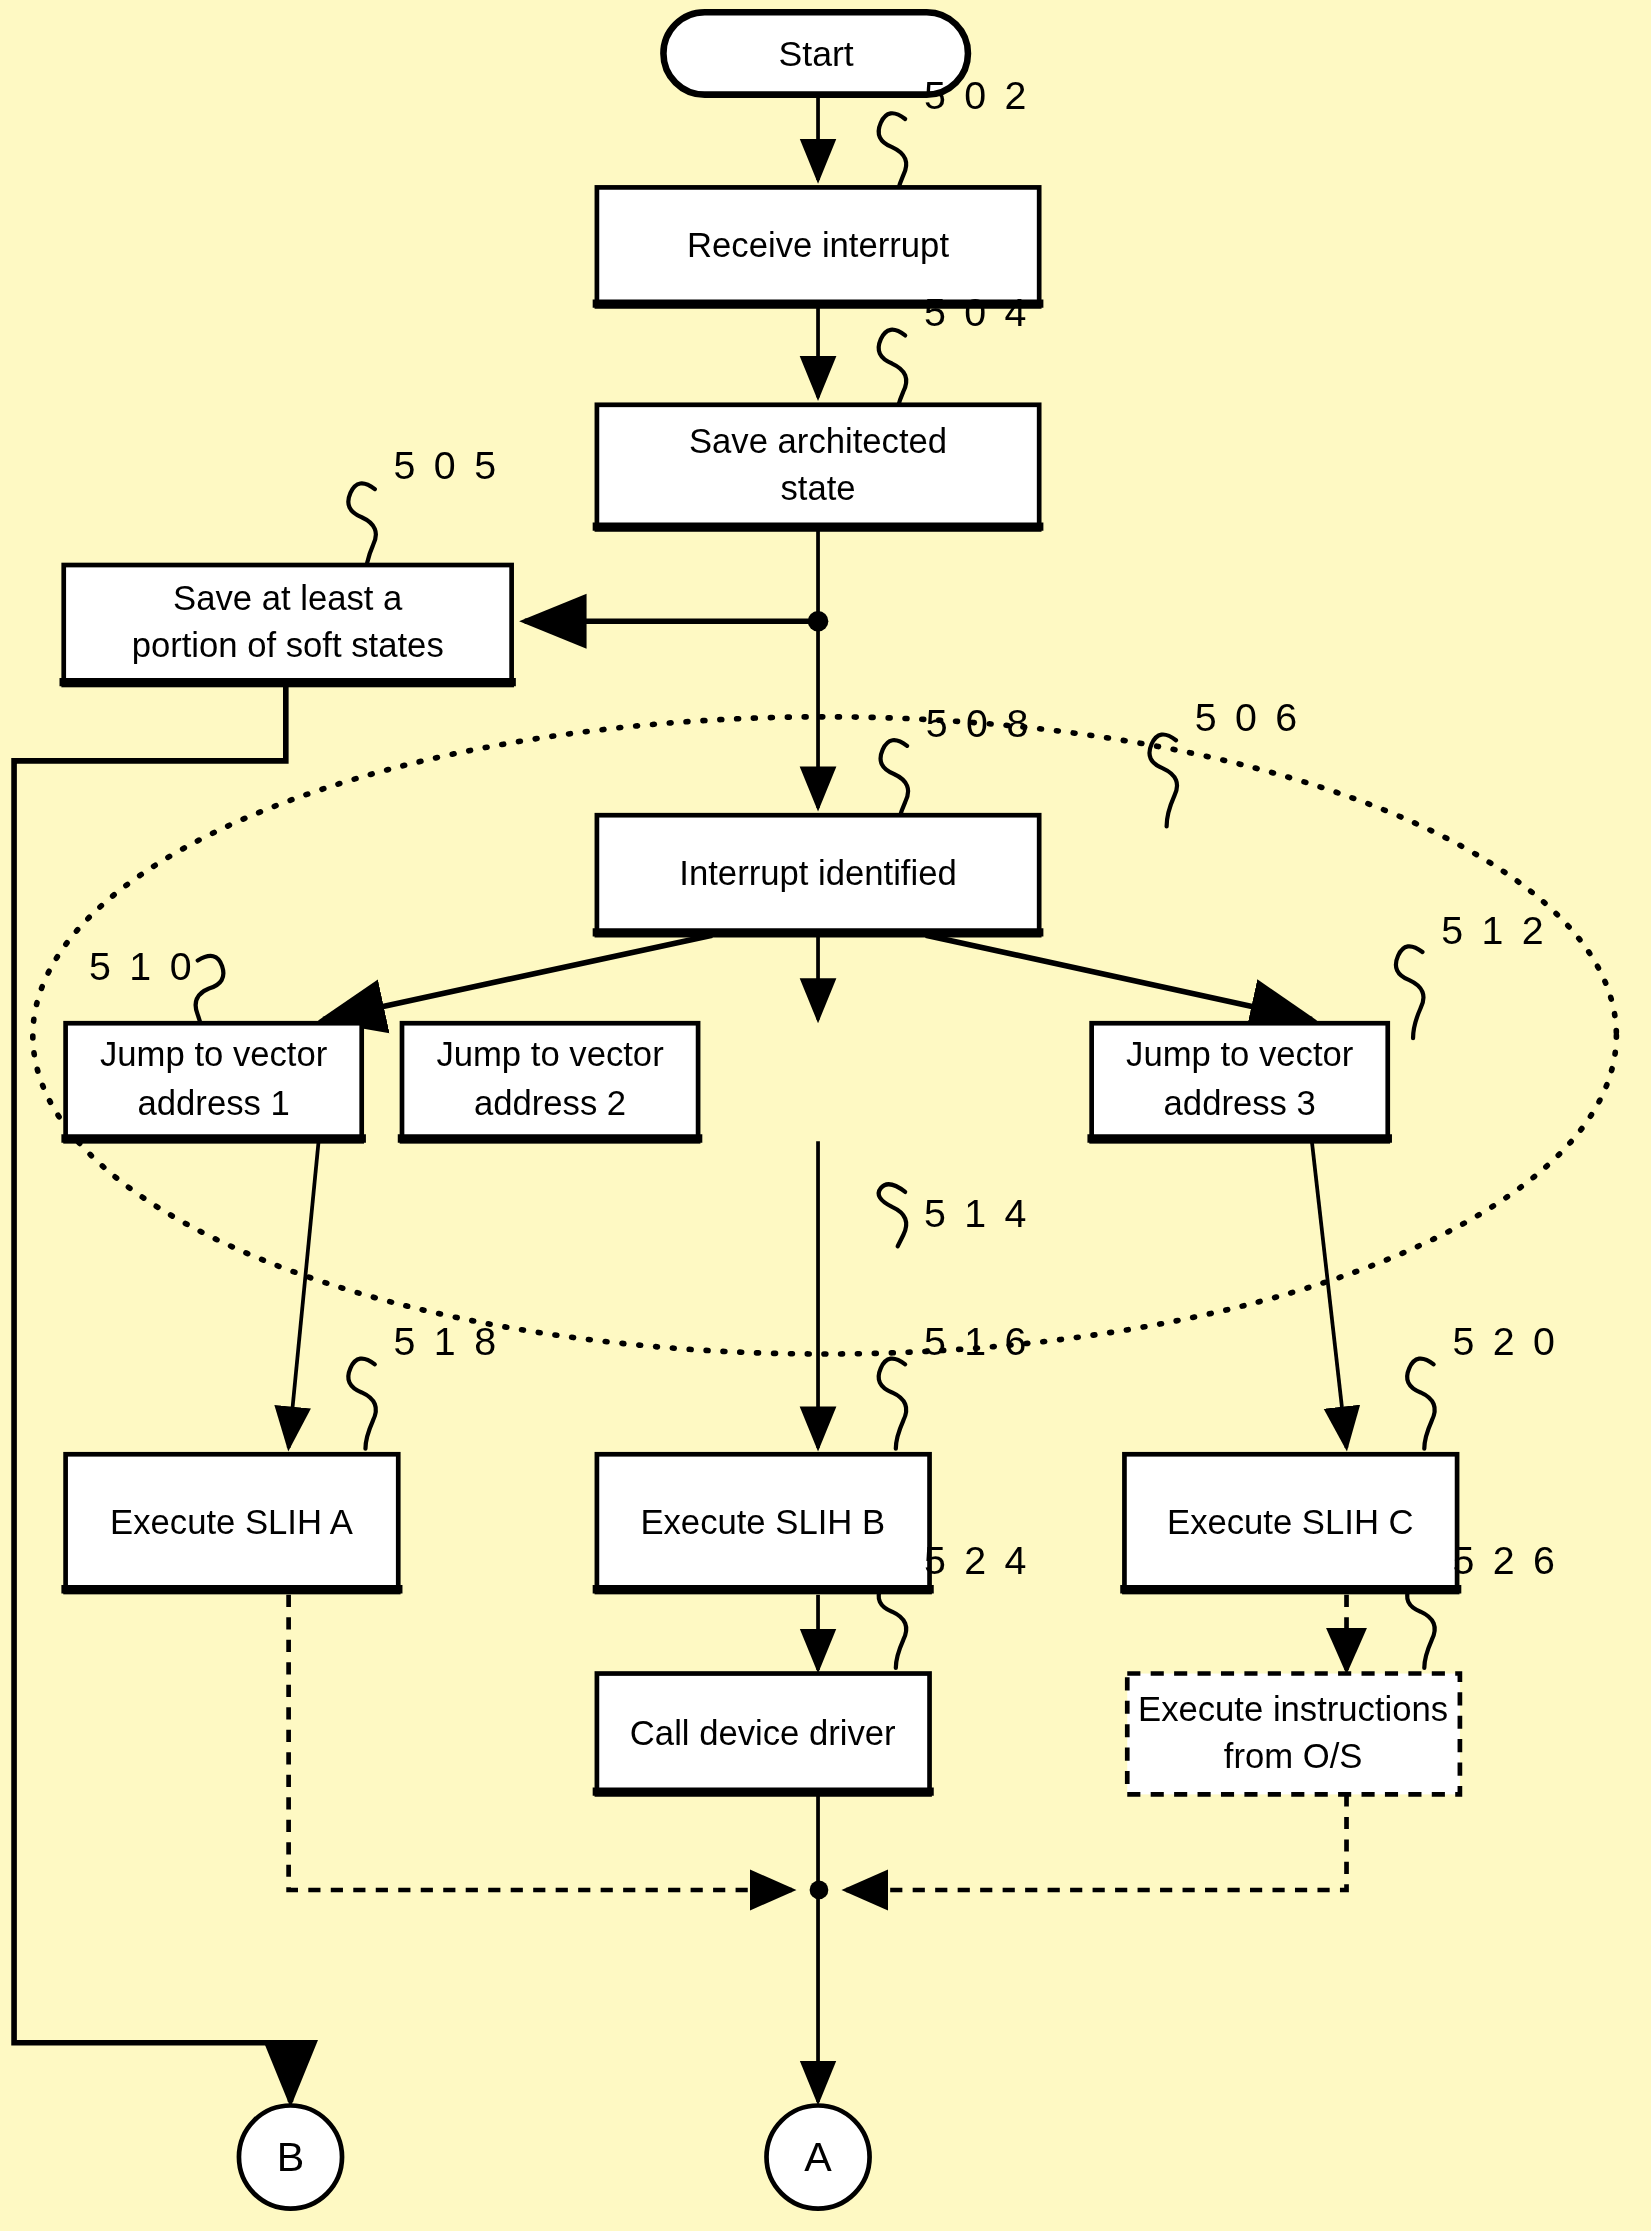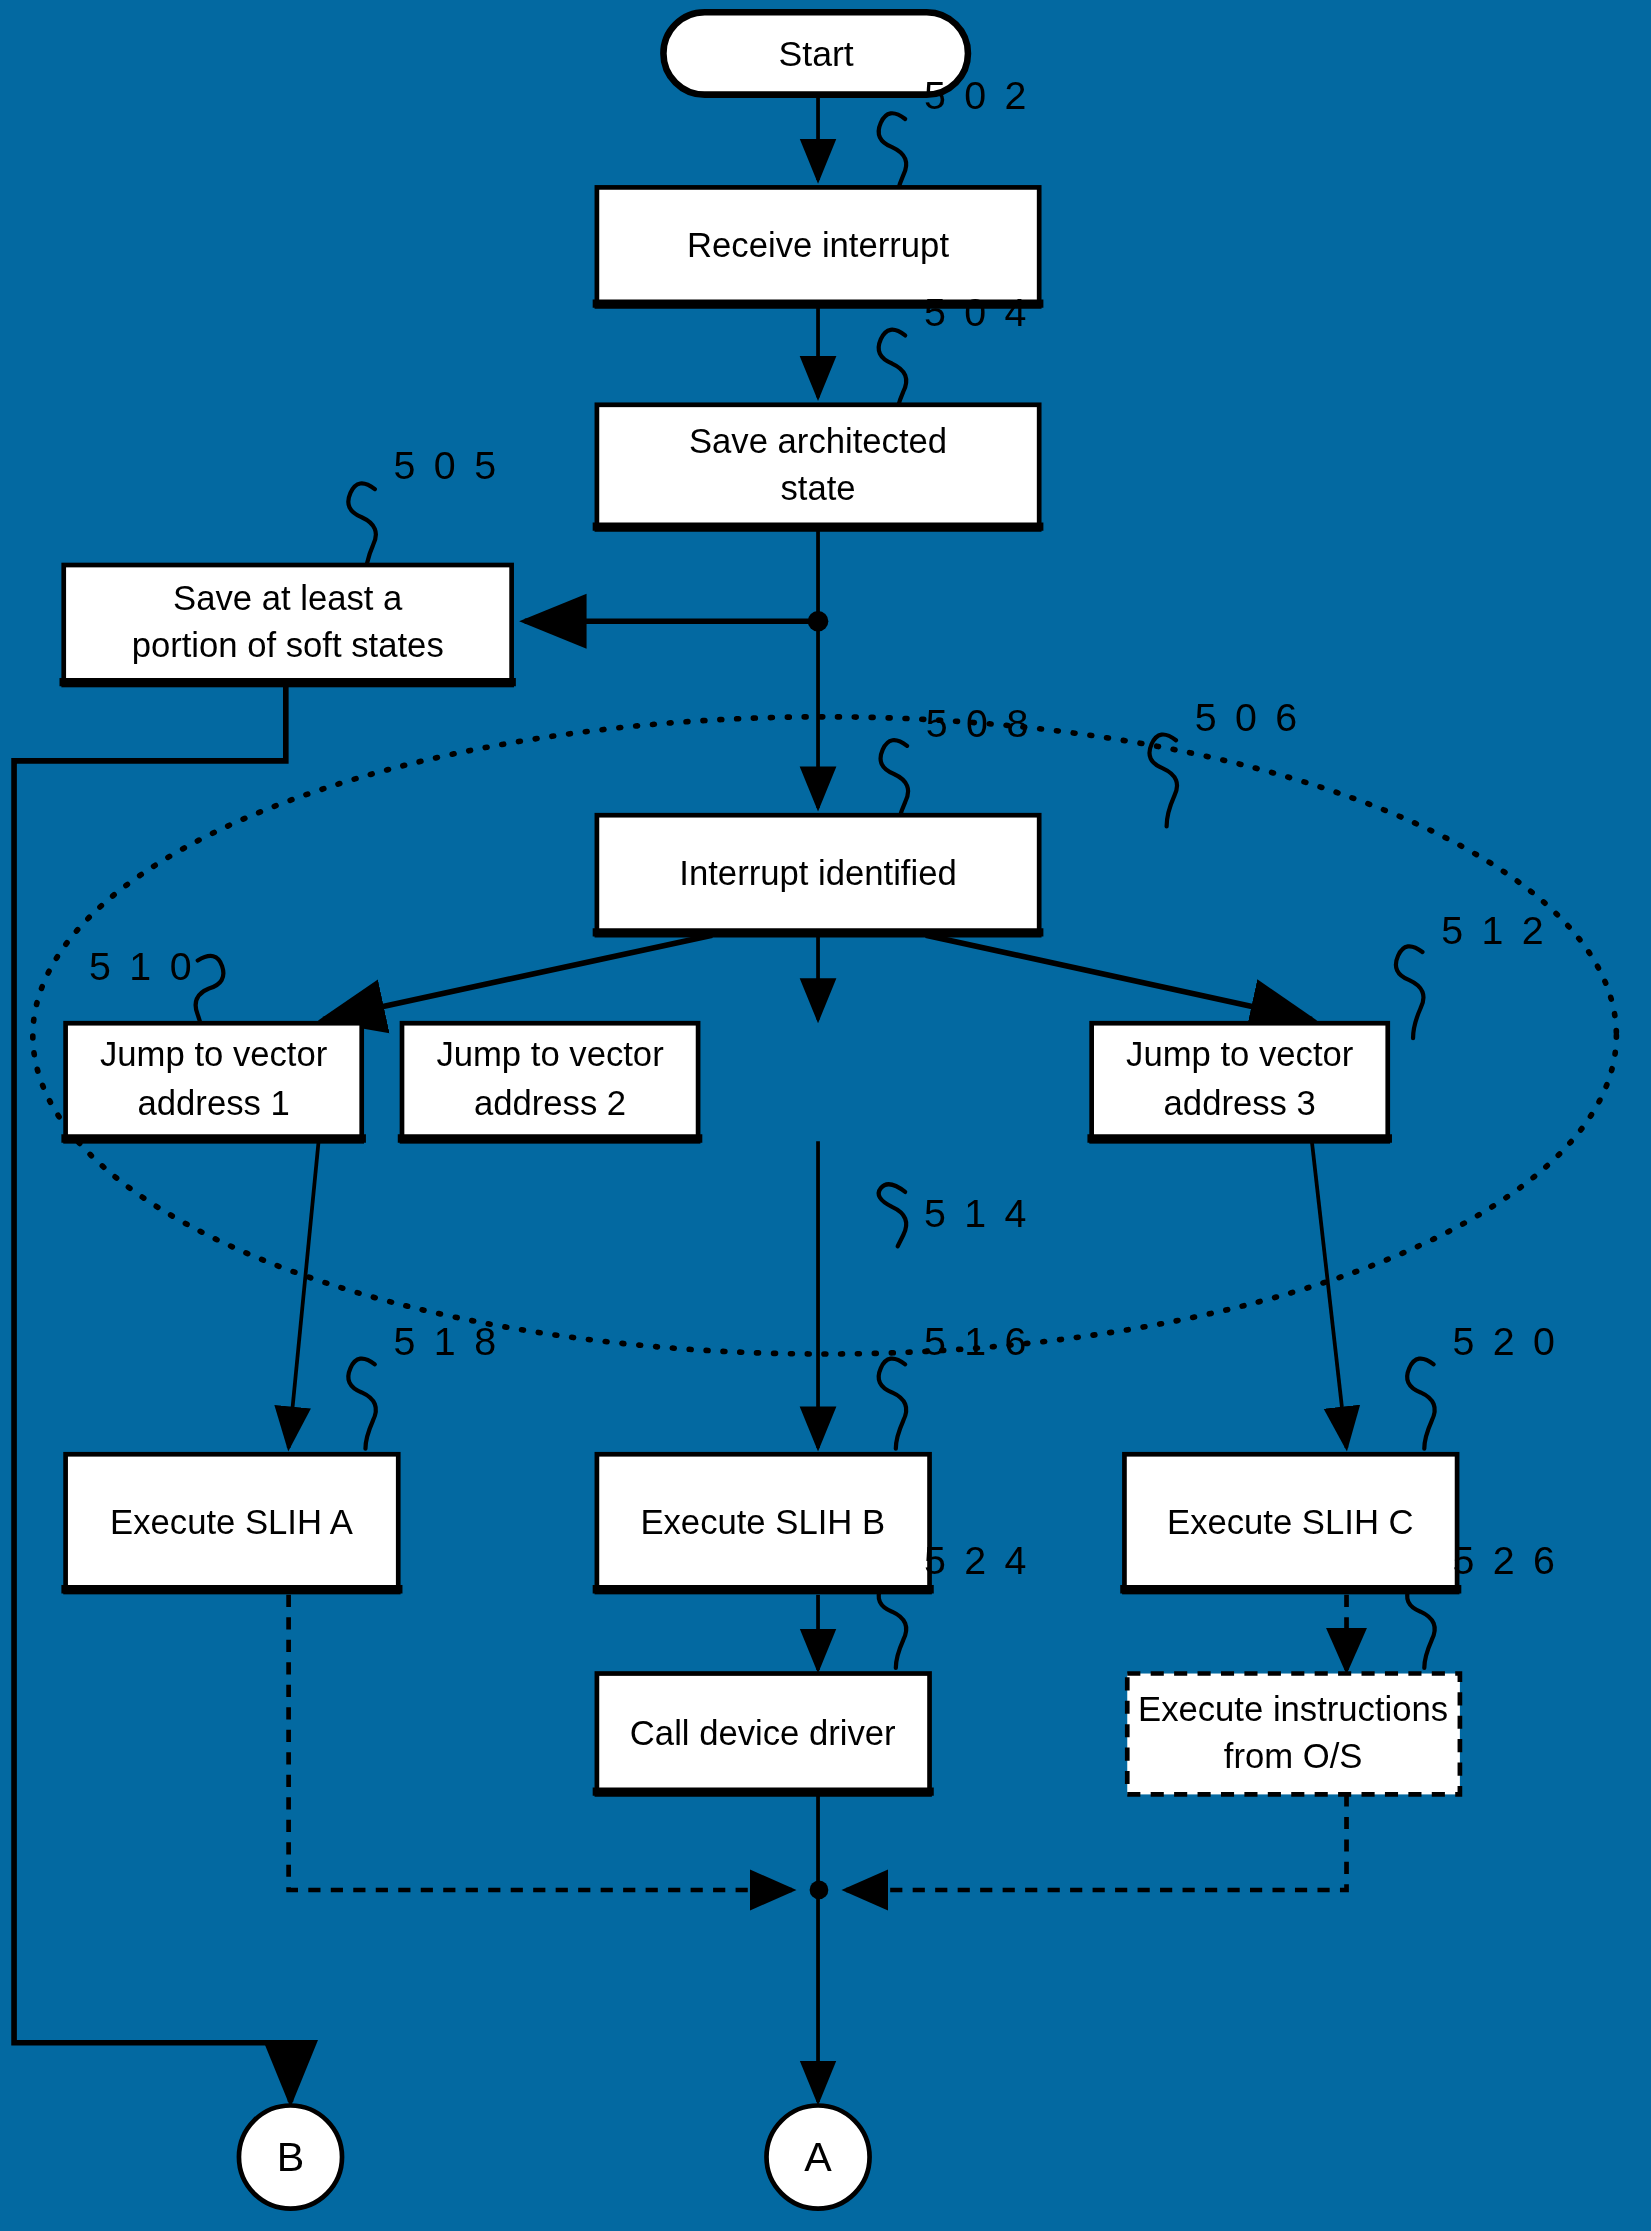--- a/index.html
+++ b/index.html
@@ -10,21 +10,21 @@
   body {
     width: 1652px;
     height: 2232px;
     font-family: "Liberation Sans", sans-serif;
     overflow: hidden;
   }
   #figure-root {
     position: relative;
     width: 1652px;
     height: 2232px;
-    background: #0369a1;
+    background: #fef9c3;
   }
   svg.flow {
     display: block;
     width: 1652px;
     height: 2232px;
   }
   .box-shape {
     fill: #ffffff;
     stroke: #000000;
     stroke-width: 5;

